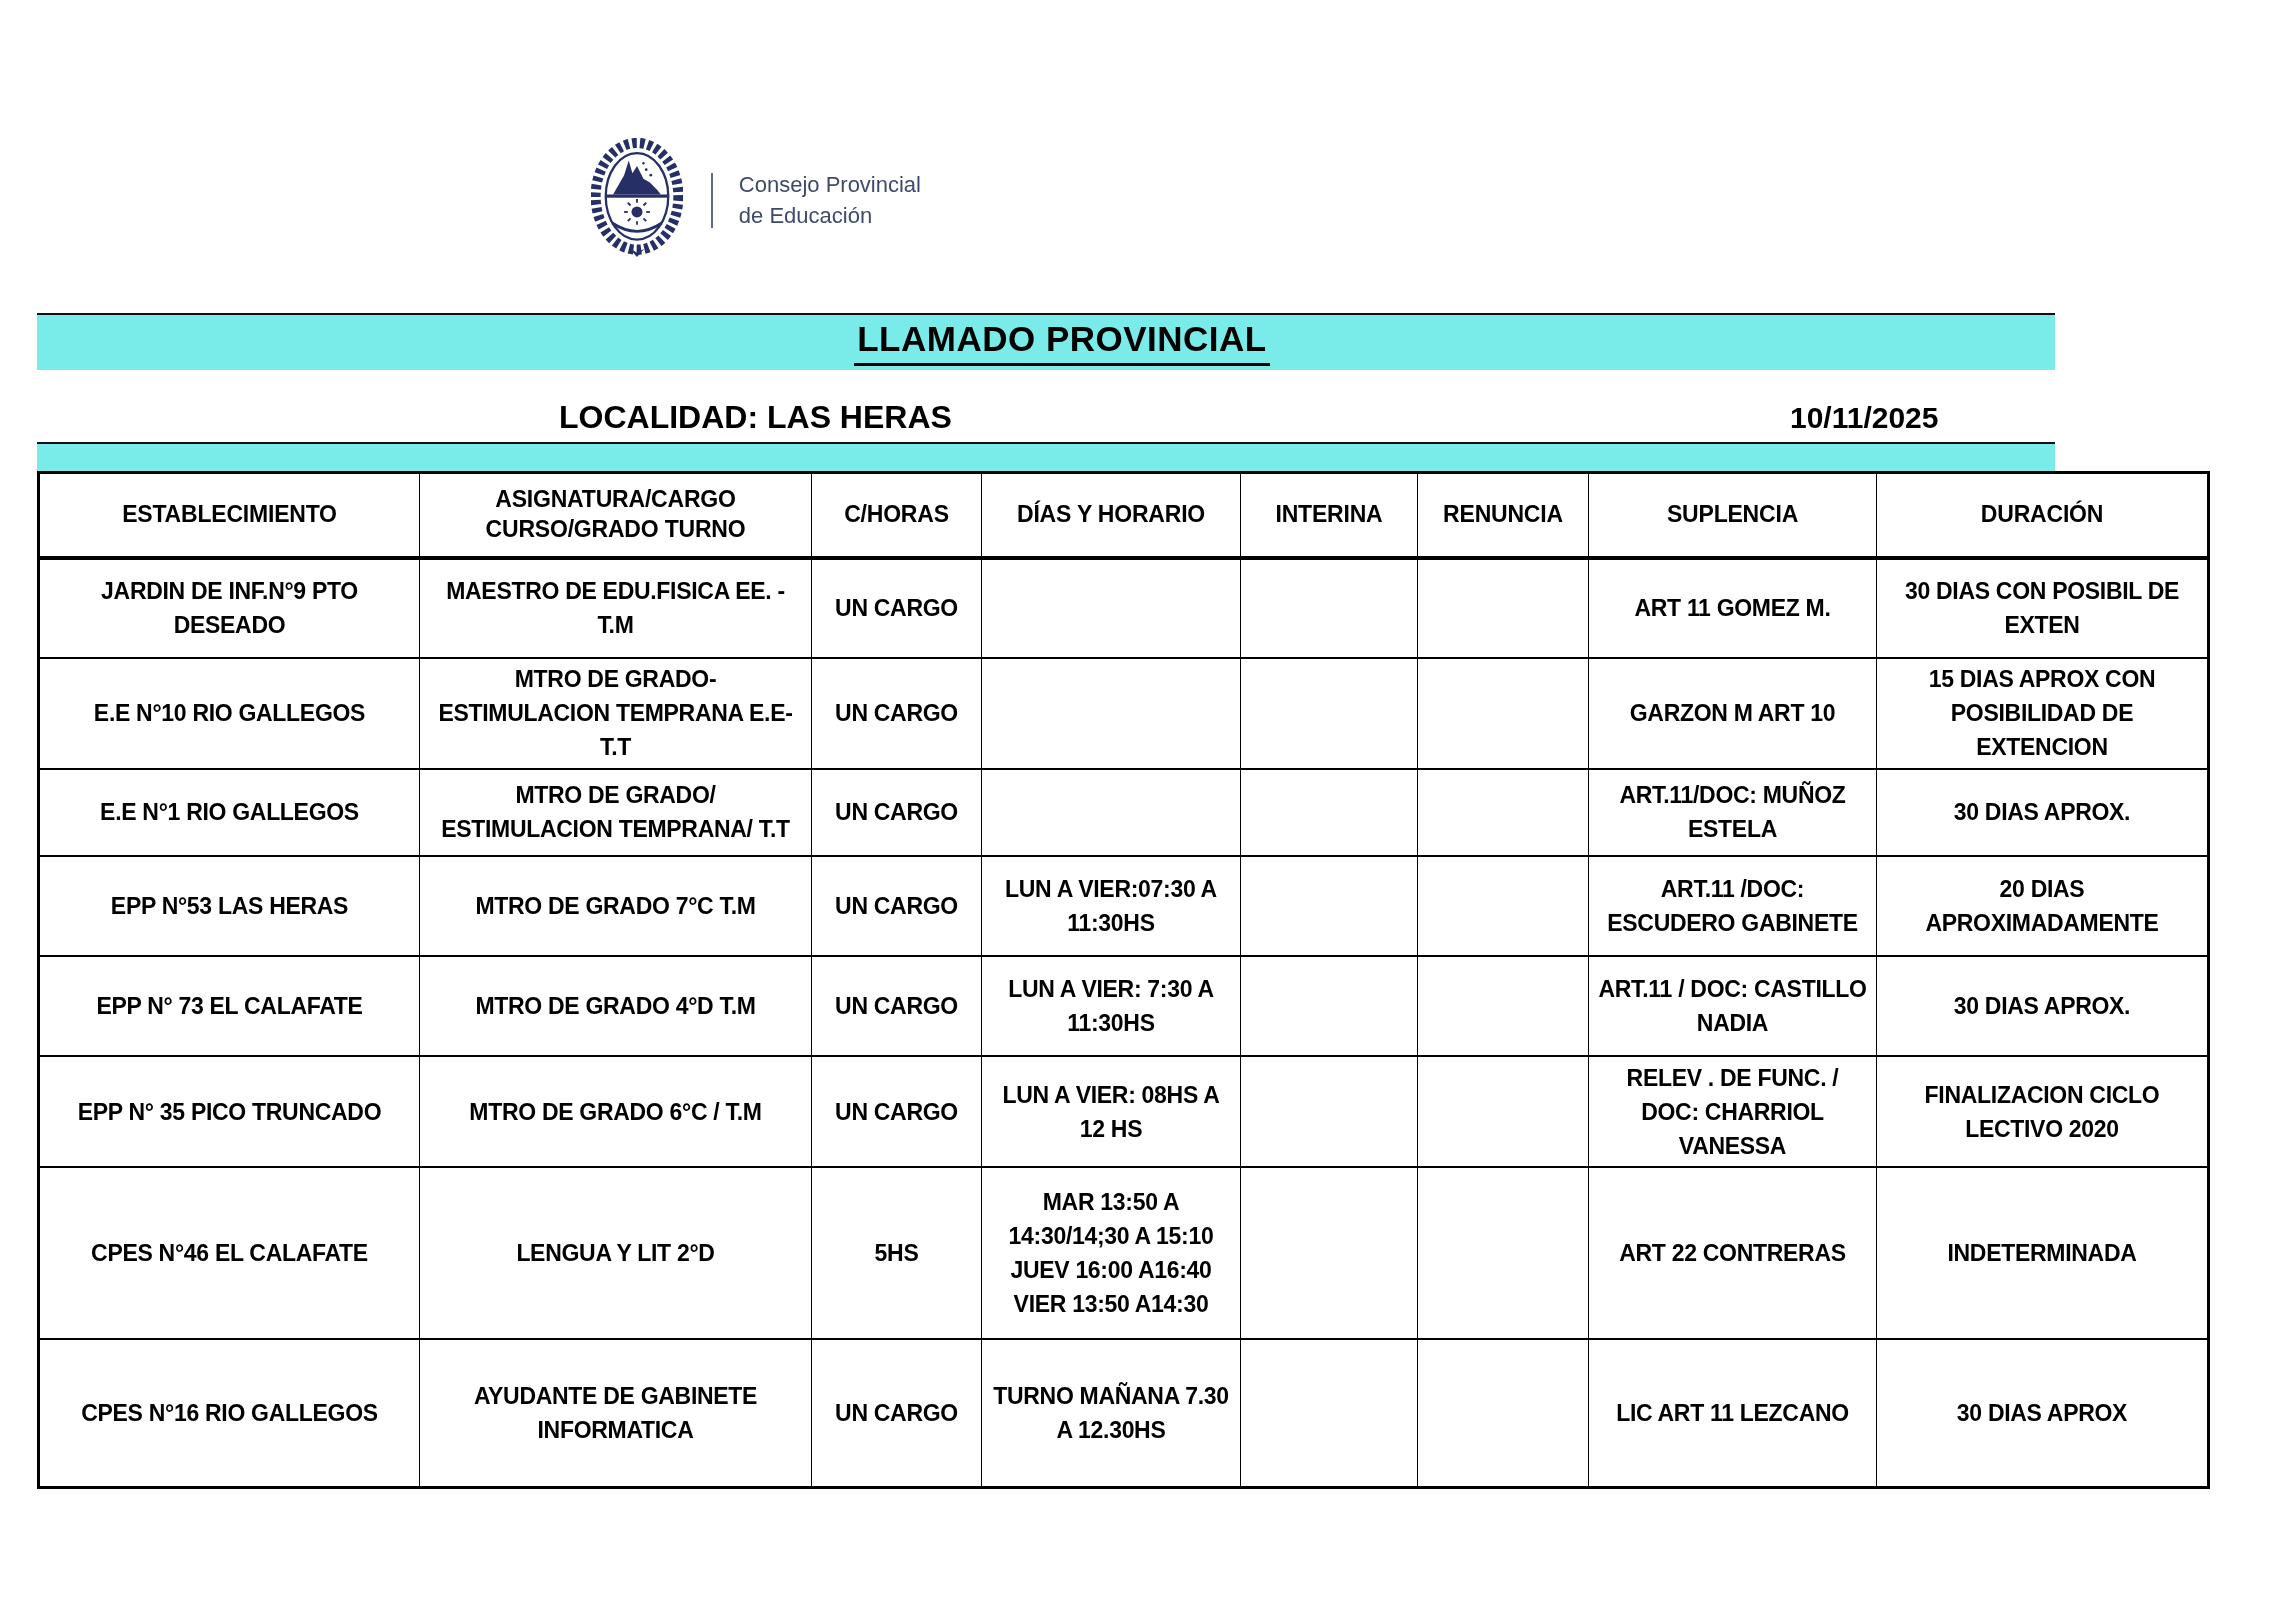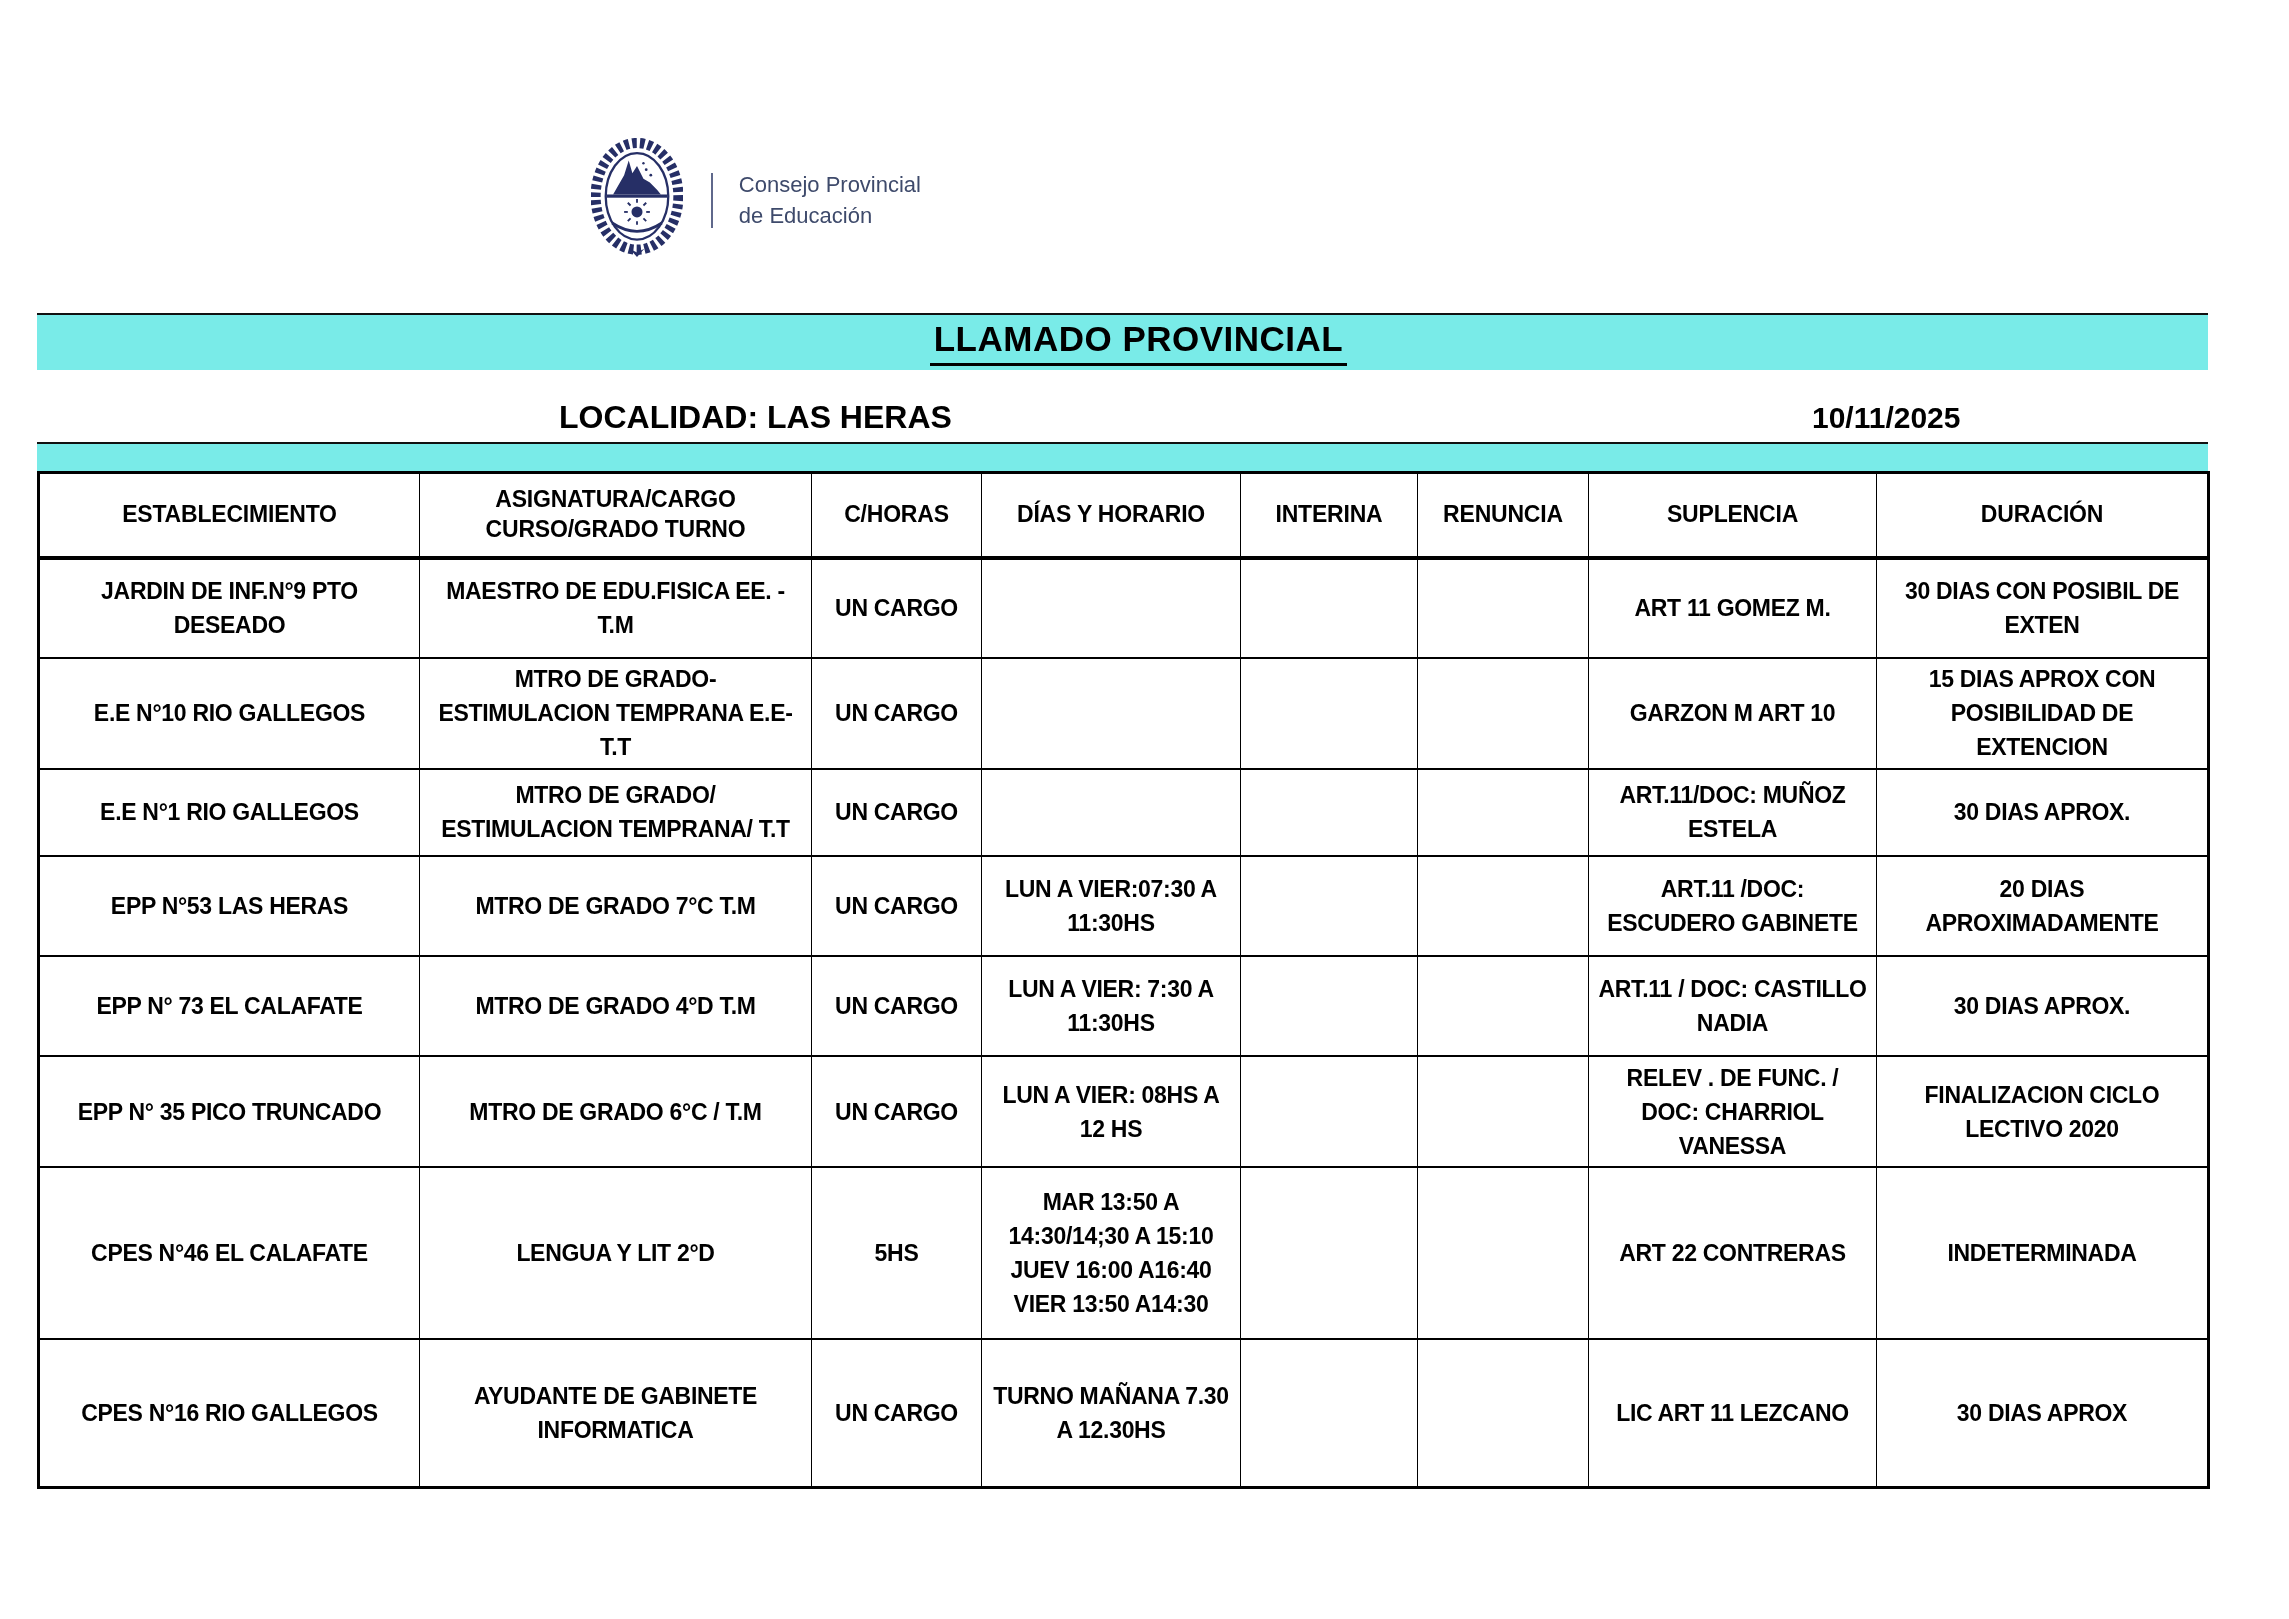--- a/index.html
+++ b/index.html
@@ -9,30 +9,30 @@
   
   .logo-row { position: absolute; left: 591px; top: 138px; display: flex; align-items: center; }
   .crest { width: 92px; height: 124px; flex: 0 0 auto; }
   .gov-block { margin-left: 31px; }
   .gov-line1 { font-size: 25px; font-weight: 400; letter-spacing: 7.4px; color: #262f66; }
   .gov-line2 { font-size: 35px; font-weight: 800; letter-spacing: 1.8px; color: #262f66; margin-top: 1.8px; }
   .logo-divider { width: 1.8px; height: 55px; background: #2a3564; opacity: .75; margin: 0 26px 0 28px; }
   .consejo-block { font-size: 22px; font-weight: 400; color: #3e4a6b; line-height: 31px; }
 
   
-  .band { position: absolute; left: 37px; width: 2171px; background: #79ebe8; padding-left: 32px; }
+  .band { position: absolute; left: 37px; width: 2018px; background: #79ebe8; padding-left: 32px; }
   .band-title { top: 313px; height: 57px; border-top: 2.8px solid #111;
     display: flex; align-items: center; justify-content: center; }
   .band-title .title-text { font-size: 35px; font-weight: 700; letter-spacing: 0.5px;
     border-bottom: 3.7px solid #000; padding: 0 3.7px 4.6px 3.7px; }
   .band-spacer { top: 442px; height: 29px; border-top: 2.8px solid #111; }
 
   .subline { position: absolute; left: 0; top: 399px; width: 2284px; height: 41px; }
   .localidad { position: absolute; left: 559px; top: 0; font-size: 32px; font-weight: 700; }
-  .doc-date  { position: absolute; left: 1790px; top: 1.8px; font-size: 30px; font-weight: 700; margin-left: 22px; }
+  .doc-date  { position: absolute; left: 1790px; top: 1.8px; font-size: 30px; font-weight: 700; }
 
   
   table.main { position: absolute; left: 37px; top: 471px; width: 2171px;
     border-collapse: collapse; table-layout: fixed; border: 3.7px solid #000; }
   th, td { border: 1.8px solid #000; text-align: center; vertical-align: middle;
     font-weight: 700; padding: 3.7px 9.2px; overflow: hidden; }
   thead th { height: 85px; font-size: 23px; line-height: 29.5px; letter-spacing: -0.2px;
     border-bottom: 4.6px solid #000; }
   tbody td { font-size: 23px; line-height: 34px; letter-spacing: -0.3px; }
   tbody tr { border-top: 2.8px solid #000; }

